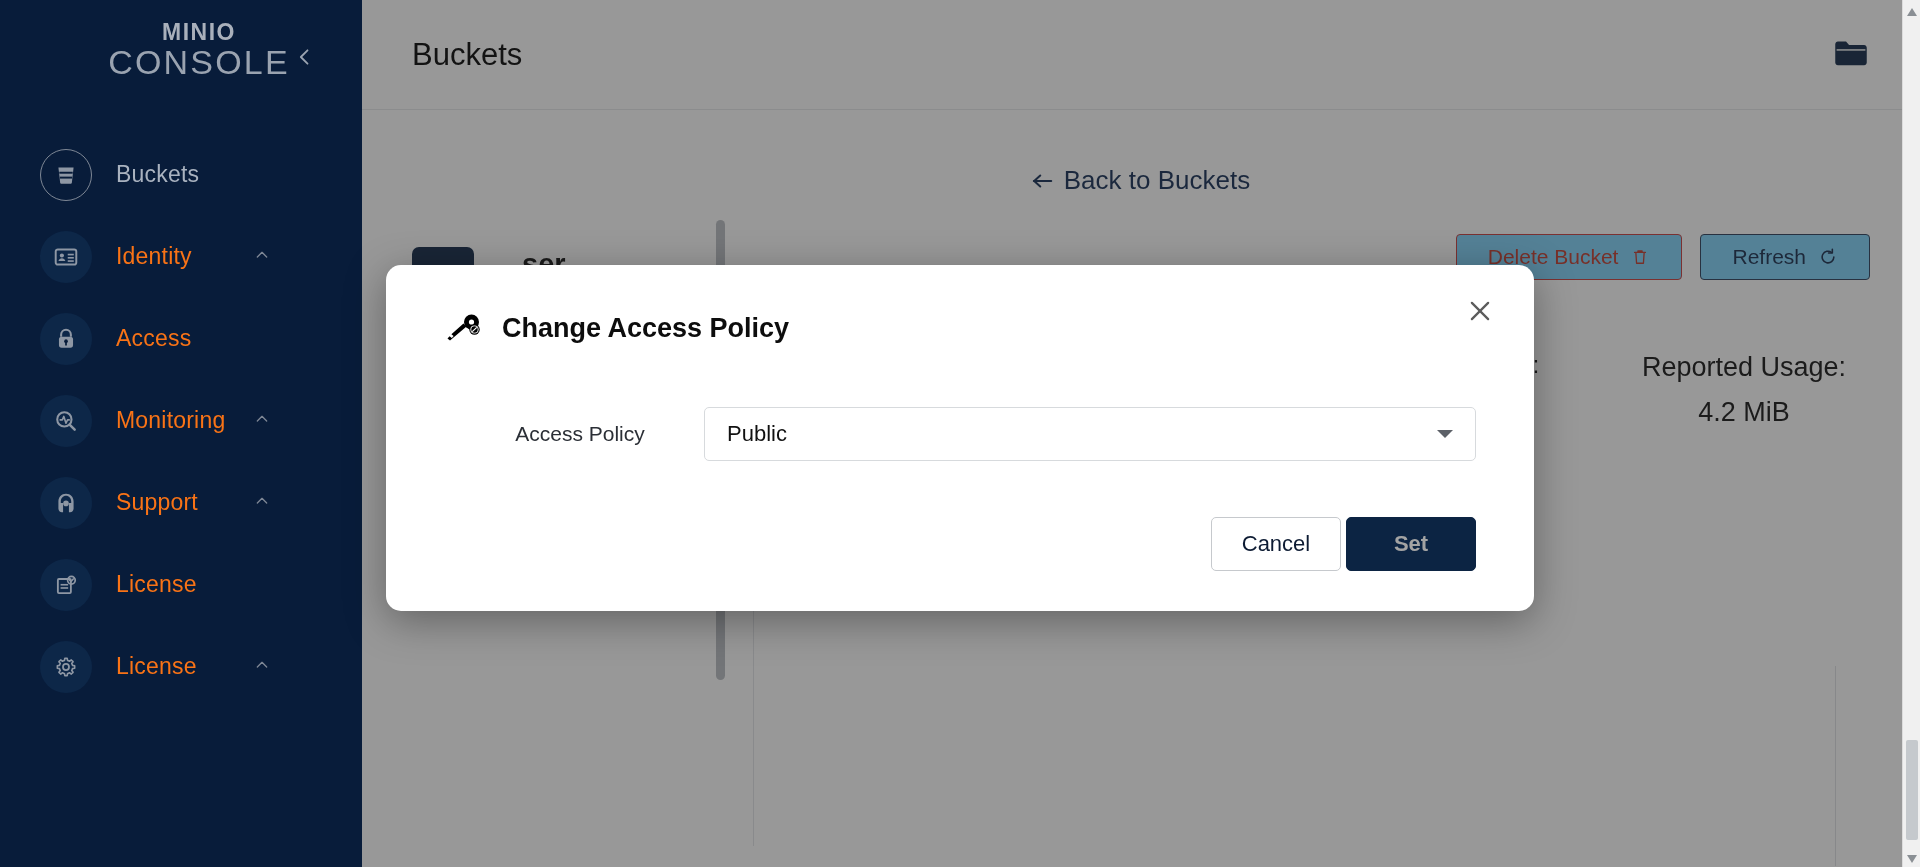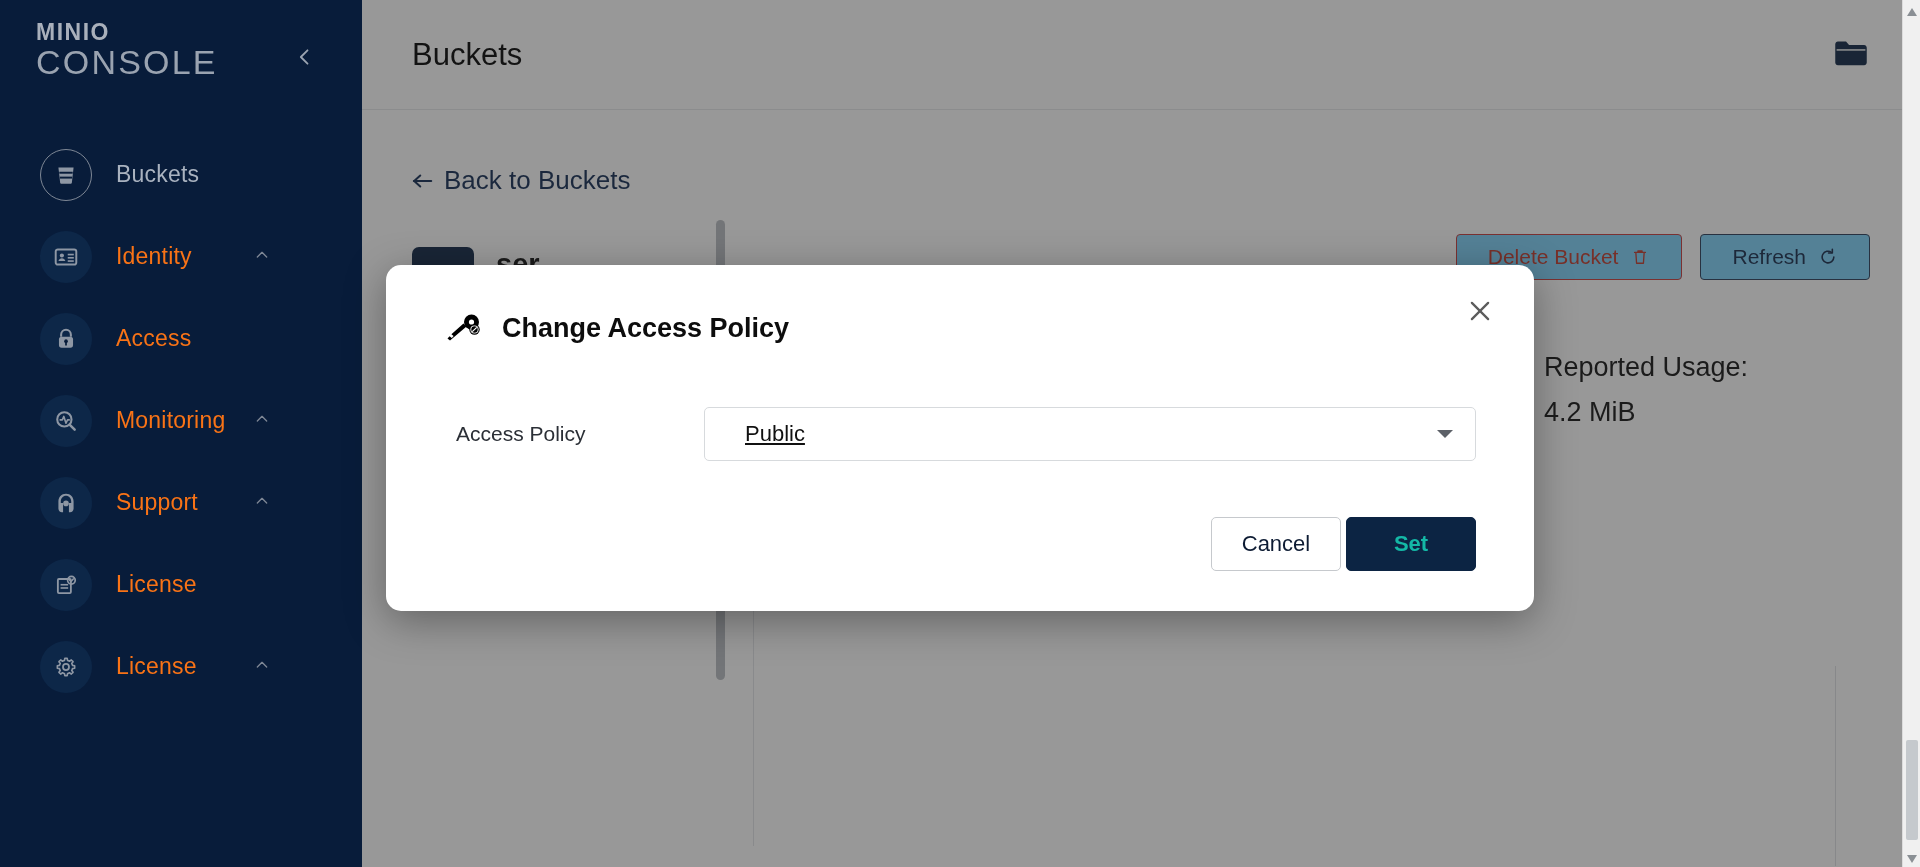--- a/index.html
+++ b/index.html
@@ -2,21 +2,21 @@
 <html><head>
 <meta charset="utf-8">
 <style>
   * { box-sizing: border-box; margin: 0; padding: 0; }
   html, body {
     width: 1920px; height: 867px;
     overflow: hidden;
     font-family: "Liberation Sans", sans-serif;
     background: #fff;
   }
-  #root { position: relative; width: 1920px; height: 867px; display: flex; }
+  #root { position: relative; width: 1920px; height: 867px; display: flex; text-align: center; }
 
   
   .sidebar {
     width: 362px; height: 867px;
     background: #081c3a;
     flex: 0 0 362px;
     position: relative;
     z-index: 5;
     overflow: hidden;
   }
@@ -84,21 +84,21 @@
 
   .content { padding: 55px 50px 0 50px; position: relative; height: 757px; }
   .back-link {
     display: inline-flex; align-items: center; gap: 10px;
     color: #102a52; font-size: 26px; cursor: pointer;
   }
   .back-link svg { width: 22px; height: 18px; }
 
   .bucket-head {
     margin-top: 42px;
-    display: flex; align-items: center; position: relative; height: 52px;
+    display: flex; align-items: center; position: relative; height: 52px; gap: 26px;
   }
   .bucket-badge {
     width: 62px; height: 34px; border-radius: 7px;
     background: #0c2443;
   }
   .bucket-name {
     margin-left: 22px; font-size: 29px; font-weight: 600; color: #111;
   }
   .head-actions {
     position: absolute; right: 0; top: -4px;
@@ -209,39 +209,39 @@
     display: flex; align-items: center;
   }
   .form-label {
     width: 260px; flex: 0 0 260px;
     font-size: 21px; color: #2b2f36; padding-left: 12px;
   }
   .select-box {
     flex: 1 1 auto; height: 54px;
     border: 1px solid #d7dadd; border-radius: 5px;
     display: flex; align-items: center; justify-content: space-between;
-    padding: 0 22px 0 40px;
-    font-size: 22px; color: #111; background: #fff; cursor: pointer; text-decoration: underline;
+    padding: 0 22px 0 22px;
+    font-size: 22px; color: #111; background: #fff; cursor: pointer;
   }
   .select-caret {
     width: 0; height: 0;
     border-left: 8px solid transparent;
     border-right: 8px solid transparent;
     border-top: 8px solid #5d6168;
   }
   .modal-actions {
     margin-top: 56px; display: flex; justify-content: flex-end; gap: 5px;
   }
   .mbtn {
     height: 54px; min-width: 130px; border-radius: 5px;
     font-size: 22px; cursor: pointer;
     display: inline-flex; align-items: center; justify-content: center;
   }
   .mbtn-cancel { background: #fff; border: 1px solid #c6c9cd; color: #0d1b33; }
-  .mbtn-set { background: #0c2443; border: 1px solid #0c2443; color: #14b8a6; font-weight: 600; padding: 0 34px; }
+  .mbtn-set { background: #0c2443; border: 1px solid #0c2443; color: #a3a3a3; font-weight: 600; padding: 0 34px; }
 </style>
 </head>
 <body>
 
 <div id="root">
 
   <div class="sidebar">
     <div class="logo-wrap">
       <div class="logo-minio">MINIO</div>
       <div class="logo-console">CONSOLE</div>

